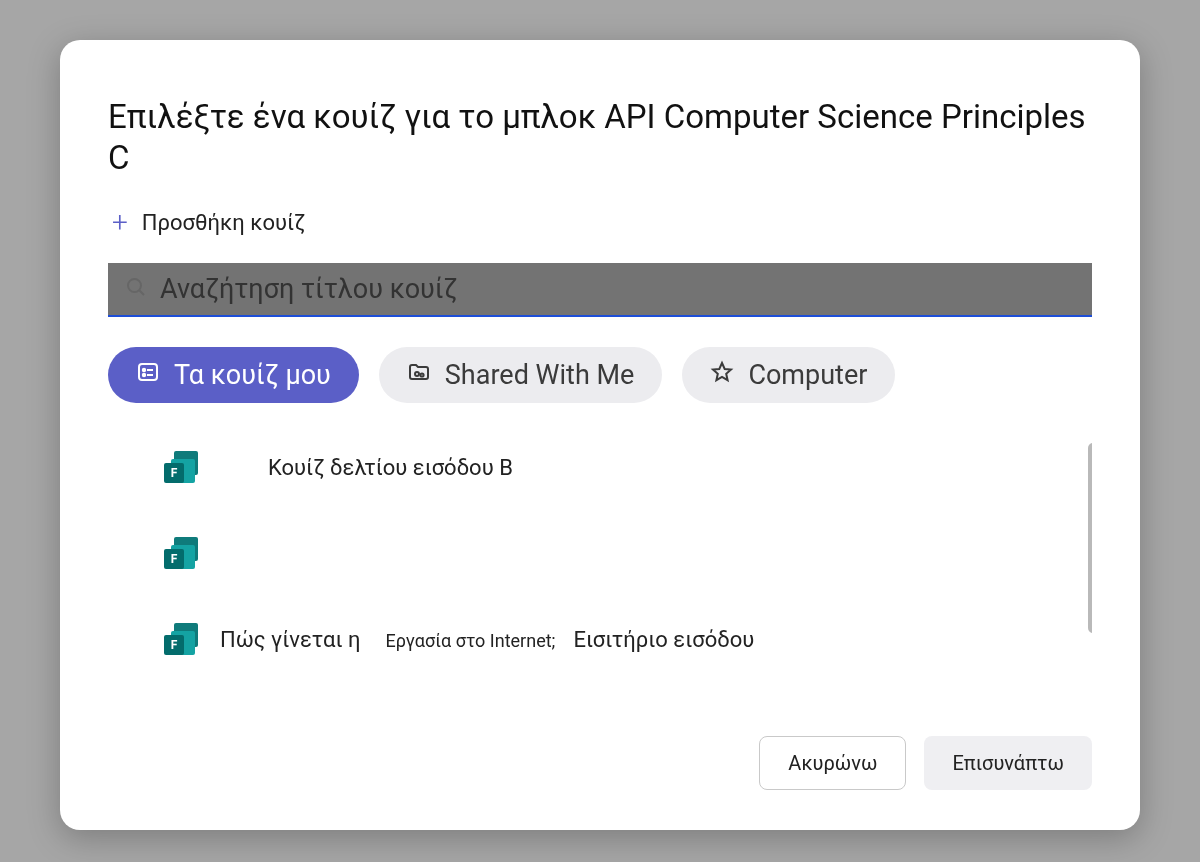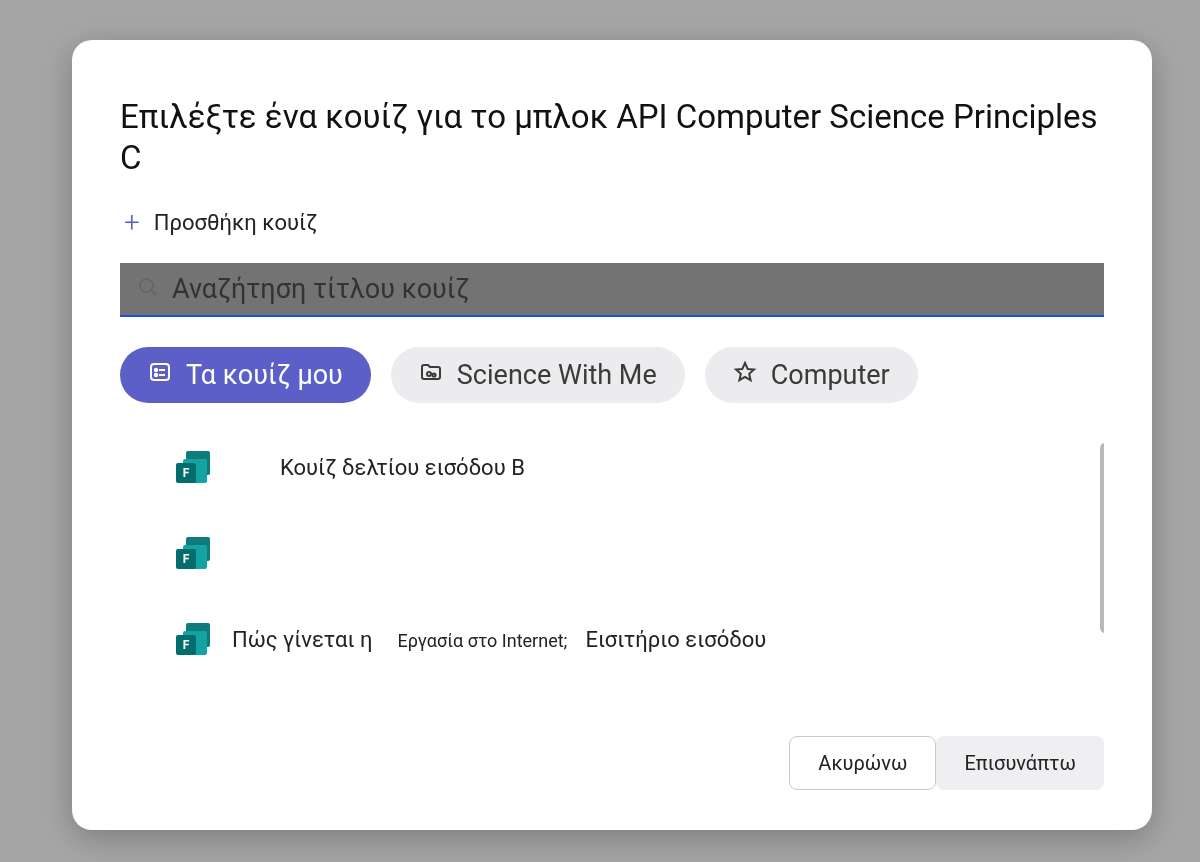--- a/index.html
+++ b/index.html
@@ -4,21 +4,21 @@
 <style>
   * { box-sizing: border-box; margin: 0; padding: 0; }
   html, body { width: 1200px; height: 862px; overflow: hidden; }
   body {
     font-family: "Segoe UI", -apple-system, BlinkMacSystemFont, Roboto, "Helvetica Neue", Arial, sans-serif;
     background: #a6a6a6;
     position: relative;
   }
   .modal {
     position: absolute;
-    left: 72px;
+    left: 60px;
     top: 40px;
     width: 1080px;
     height: 790px;
     background: #ffffff;
     border-radius: 20px;
     box-shadow: 0 8px 32px rgba(0,0,0,0.25);
     padding: 56px 48px 40px 48px;
     display: flex;
     flex-direction: column;
   }
@@ -160,20 +160,21 @@
     right: -6px;
     top: 4px;
     width: 10px;
     height: 190px;
     background: #b9b9b9;
     border-radius: 5px;
   }
   .footer {
     display: flex;
     justify-content: flex-end;
+    gap: 18px;
     margin-top: 20px;
   }
   .btn {
     font-size: 20px;
     padding: 14px 28px;
     border-radius: 8px;
     cursor: pointer;
     font-family: inherit;
   }
   .btn-secondary {
@@ -223,21 +224,21 @@
       <span>Τα κουίζ μου</span>
     </div>
     <div class="pill inactive">
       <span class="pill-icon">
         <svg width="24" height="24" viewBox="0 0 24 24" fill="none" stroke="#3b3b3b" stroke-width="2">
           <path d="M3 7a2 2 0 0 1 2-2h4l2 2h8a2 2 0 0 1 2 2v8a2 2 0 0 1-2 2H5a2 2 0 0 1-2-2V7z"></path>
           <circle cx="10" cy="14" r="2"></circle>
           <circle cx="15" cy="15" r="1.6"></circle>
         </svg>
       </span>
-      <span>Science With Me</span>
+      <span>Shared With Me</span>
     </div>
     <div class="pill inactive">
       <span class="pill-icon">
         <svg width="24" height="24" viewBox="0 0 24 24" fill="none" stroke="#3b3b3b" stroke-width="2">
           <polygon points="12,3 14.7,9 21,9.5 16.2,13.8 17.6,20.2 12,16.9 6.4,20.2 7.8,13.8 3,9.5 9.3,9"></polygon>
         </svg>
       </span>
       <span>Computer</span>
     </div>
   </div>

